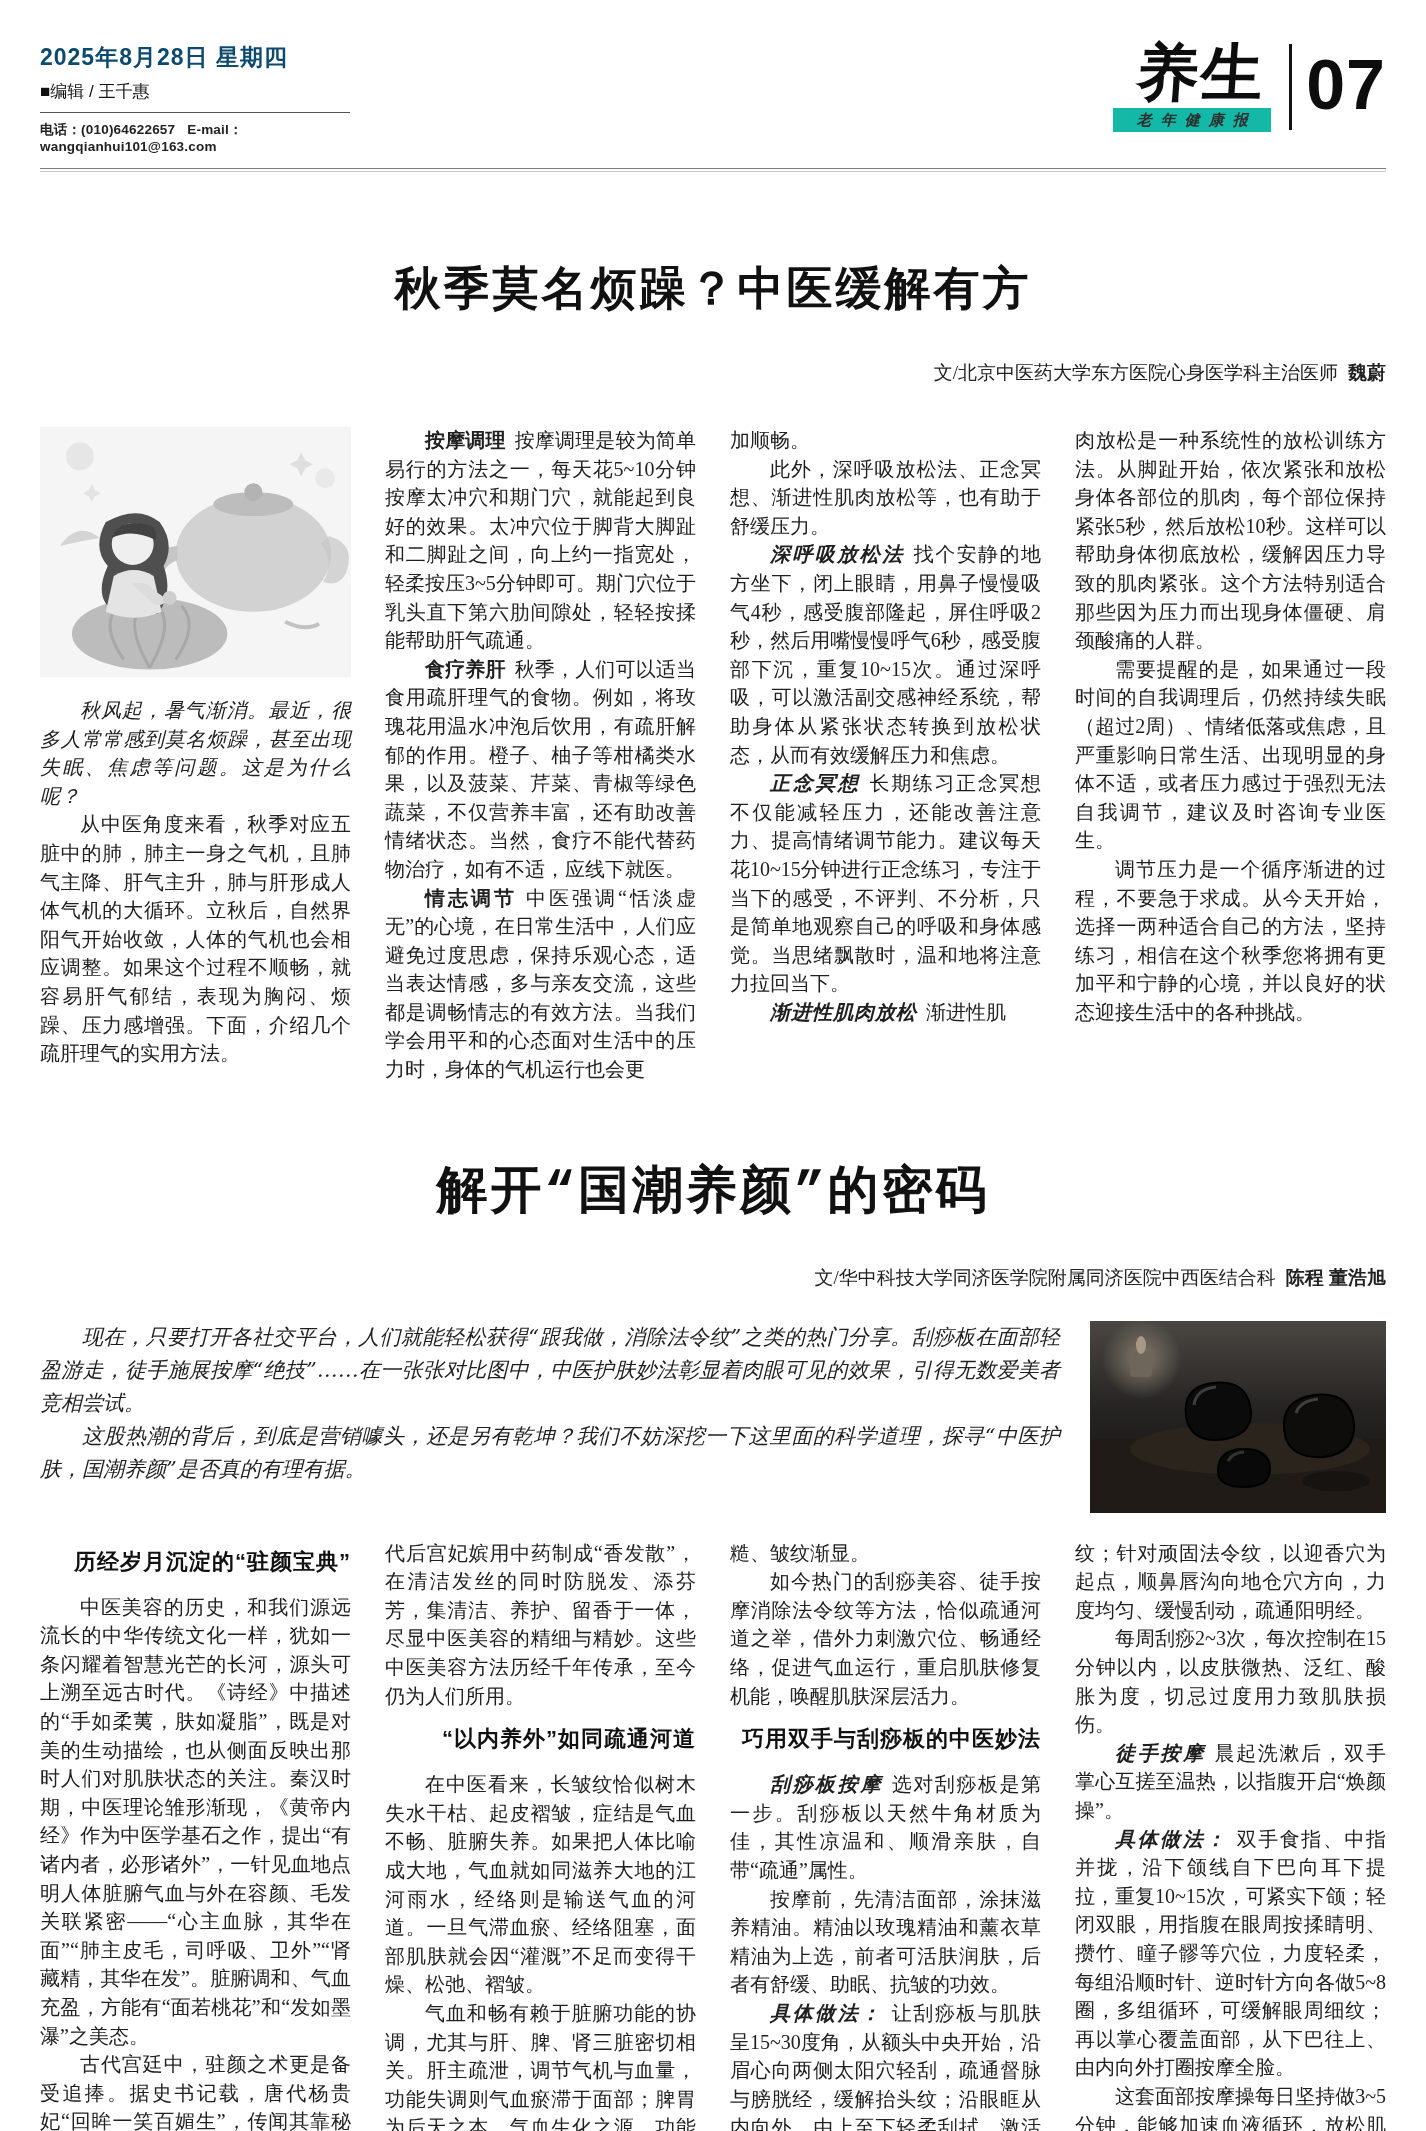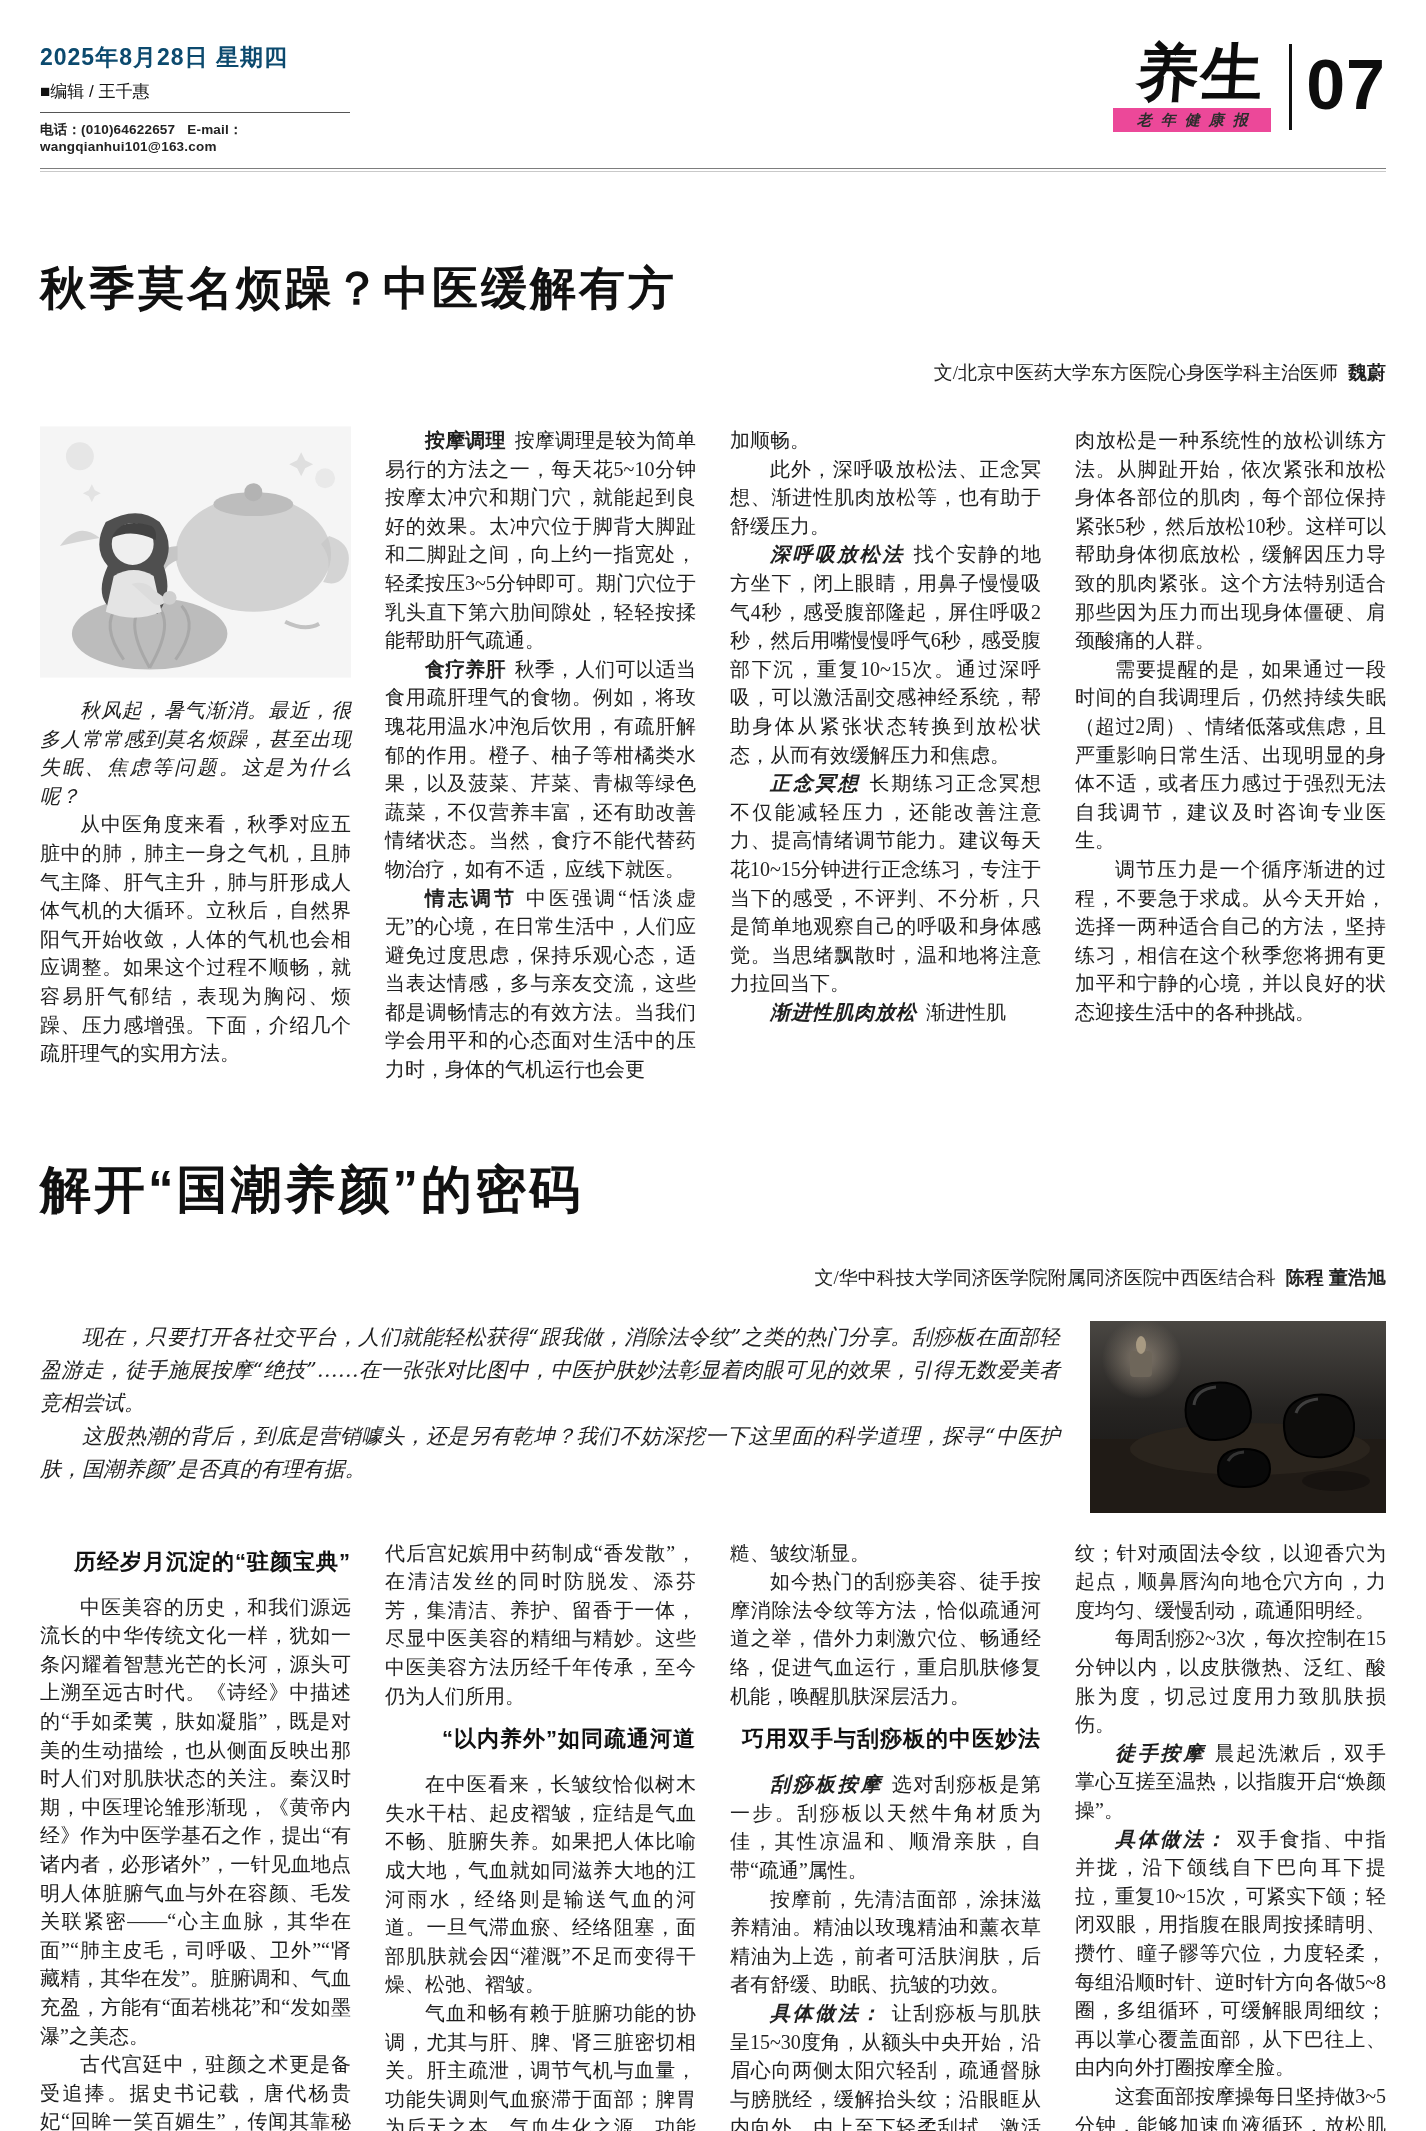--- a/index.html
+++ b/index.html
@@ -19,35 +19,35 @@
   .contact{font-size:13.5px;font-weight:700;color:#222;letter-spacing:.2px;}
   .contact .em{margin-left:8px;}
   .hright{display:flex;align-items:stretch;margin-top:2px;}
   .sectionwrap{display:flex;flex-direction:column;align-items:flex-end;}
   .section-title{
     font-family:"Liberation Sans","DejaVu Sans",sans-serif;font-weight:900;
     font-size:62px;line-height:58px;color:#0d0d0d;transform:skewX(-4deg);
     letter-spacing:2px;padding-right:6px;
   }
   .masthead{
-    margin-top:6px;background:#ec4899;color:#2d2d2d;width:158px;height:24px;
+    margin-top:6px;background:#14b8a6;color:#2d2d2d;width:158px;height:24px;
     display:flex;align-items:center;justify-content:center;
     font-family:"DejaVu Serif",serif;font-style:italic;font-weight:700;
     font-size:15px;letter-spacing:9px;text-indent:9px;
   }
   .vdiv{width:3px;background:#111;height:86px;margin:0 14px 0 18px;}
   .pagenum{
     font-family:"Liberation Sans","DejaVu Sans",sans-serif;font-weight:700;
     font-size:70px;line-height:82px;color:#0d0d0d;letter-spacing:1px;
   }
   .toprule{margin-top:14px;border-top:1px solid #7d7d7d;border-bottom:1px solid #c9c9c9;height:2px;}
 
   
   .a-title{
-    text-align:left;font-family:Liberation Sans, sans-serif;
+    text-align:center;font-family:Liberation Mono, monospace;
     font-weight:900;color:#111;letter-spacing:3px;
   }
   .a1 .a-title{font-size:46px;margin-top:86px;}
   .a2 .a-title{font-size:51px;margin-top:72px;}
   .byline{text-align:right;font-size:19px;color:#222;margin-top:40px;}
   .byline .who{font-family:"Liberation Sans","DejaVu Sans",sans-serif;font-weight:700;margin-left:10px;}
 
   .cols{display:flex;gap:34px;margin-top:40px;}
   .col{flex:1 1 0;min-width:0;}
   .col p{margin:0;font-size:20px;line-height:28.6px;text-align:justify;color:#202020;}

